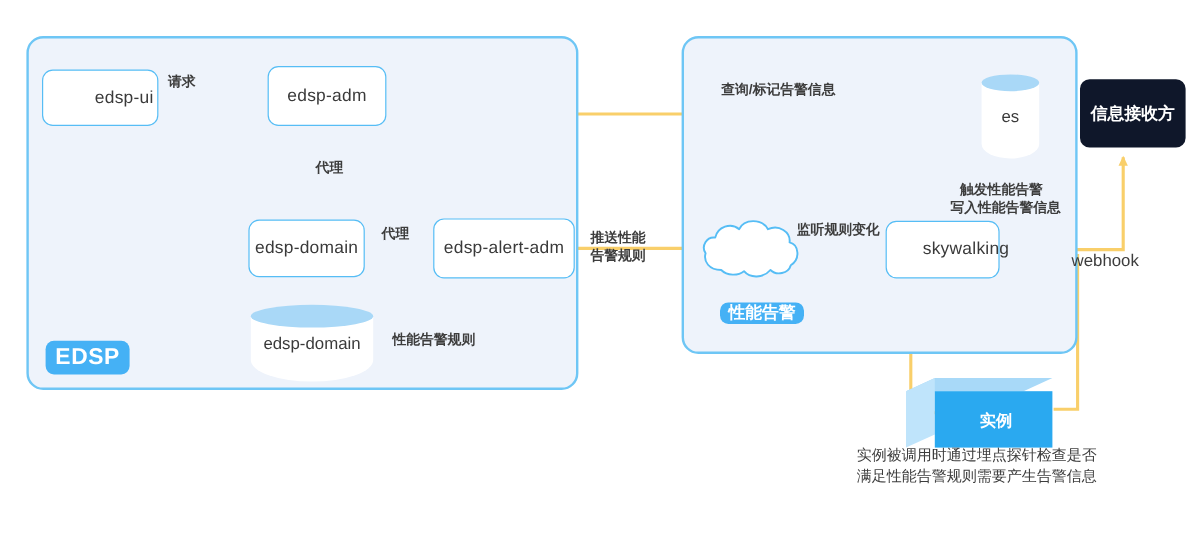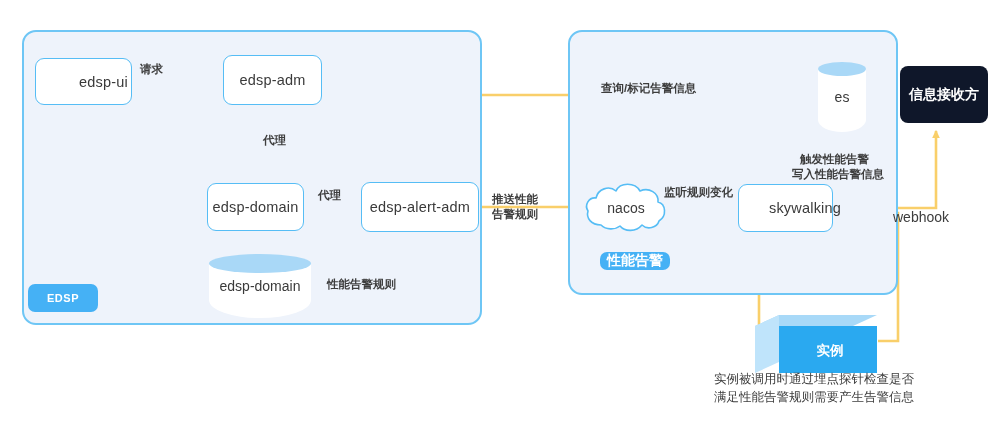--- a/index.html
+++ b/index.html
@@ -45,21 +45,21 @@
   .badge{
     position:absolute;
     background:#45b1f5;
     color:#ffffff;
     border-radius:7px;
     display:flex;align-items:center;justify-content:center;
     font-size:15px;font-weight:bold;
     box-sizing:border-box;
     white-space:nowrap;
   }
-  #badge-edsp{left:28px;top:284px;width:70px;height:28px;font-size:11px;letter-spacing:.5px;}
+  #badge-edsp{left:38px;top:284px;width:70px;height:28px;font-size:19px;letter-spacing:.5px;}
   #badge-perf{left:600px;top:252px;width:70px;height:18px;font-size:14px;}
   #box-receiver{
     position:absolute;left:900px;top:66px;width:88px;height:57px;
     background:#0f172a;color:#fff;border-radius:8px;
     display:flex;align-items:center;justify-content:center;
     font-size:14px;font-weight:bold;box-sizing:border-box;white-space:nowrap;
   }
 
   
   .cyl{position:absolute;}
@@ -153,21 +153,20 @@
   <div class="layer-dom">
 
     <div class="panel" id="panel-edsp"></div>
     <div class="panel" id="panel-perf"></div>
 
     <svg style="position:absolute;left:583px;top:178px;width:86px;height:60px;" viewBox="0 0 86 60">
       <path d="M18,47 C8,47 3,40 5,33 C1,27 6,19 13,20 C15,11 26,7 33,13 C37,4 52,4 57,13
                C66,9 76,15 75,24 C83,26 84,38 76,43 C74,50 64,52 59,47 C53,54 42,54 37,48
                C32,52 23,52 18,47 Z" fill="#ffffff" stroke="#56bdf5" stroke-width="1.6" stroke-linejoin="round"></path>
     </svg>
-    <div style="position:absolute;left:583px;top:178px;width:86px;height:60px;display:flex;align-items:center;justify-content:center;font-size:14px;color:#3a3a3a;">nacos</div>
 
     <div class="node" id="node-edsp-ui">edsp-ui</div>
     <div class="node" id="node-edsp-adm">edsp-adm</div>
     <div class="node" id="node-edsp-domain">edsp-domain</div>
     <div class="node" id="node-edsp-alert-adm">edsp-alert-adm</div>
     <div class="node" id="node-skywalking">skywalking</div>
 
     <div class="cyl" id="cyl-edsp-domain">
       <div class="body"></div>
       <div class="top"></div>
@@ -186,21 +185,21 @@
     <div id="box-instance">
       <div class="lbl">实例</div>
     </div>
 
     <div class="elabel" style="left:140px;top:62px;">请求</div>
     <div class="elabel" style="left:263px;top:133px;">代理</div>
     <div class="elabel" style="left:318px;top:188px;">代理</div>
     <div class="elabel" style="left:327px;top:277px;">性能告警规则</div>
     <div class="elabel" style="left:492px;top:192px;">推送性能</div>
     <div class="elabel" style="left:492px;top:207px;">告警规则</div>
-    <div class="elabel" style="left:601px;top:81px;">查询/标记告警信息</div>
+    <div class="elabel" style="left:601px;top:68px;">查询/标记告警信息</div>
     <div class="elabel" style="left:664px;top:185px;">监听规则变化</div>
     <div class="elabel" style="left:800px;top:152px;">触发性能告警</div>
     <div class="elabel" style="left:792px;top:167px;">写入性能告警信息</div>
     <div class="elabel normal" style="left:893px;top:209px;font-size:14px;">webhook</div>
 
     <div class="caption" style="left:714px;top:371px;">实例被调用时通过埋点探针检查是否</div>
     <div class="caption" style="left:714px;top:389px;">满足性能告警规则需要产生告警信息</div>
 
   </div>
 </div>

